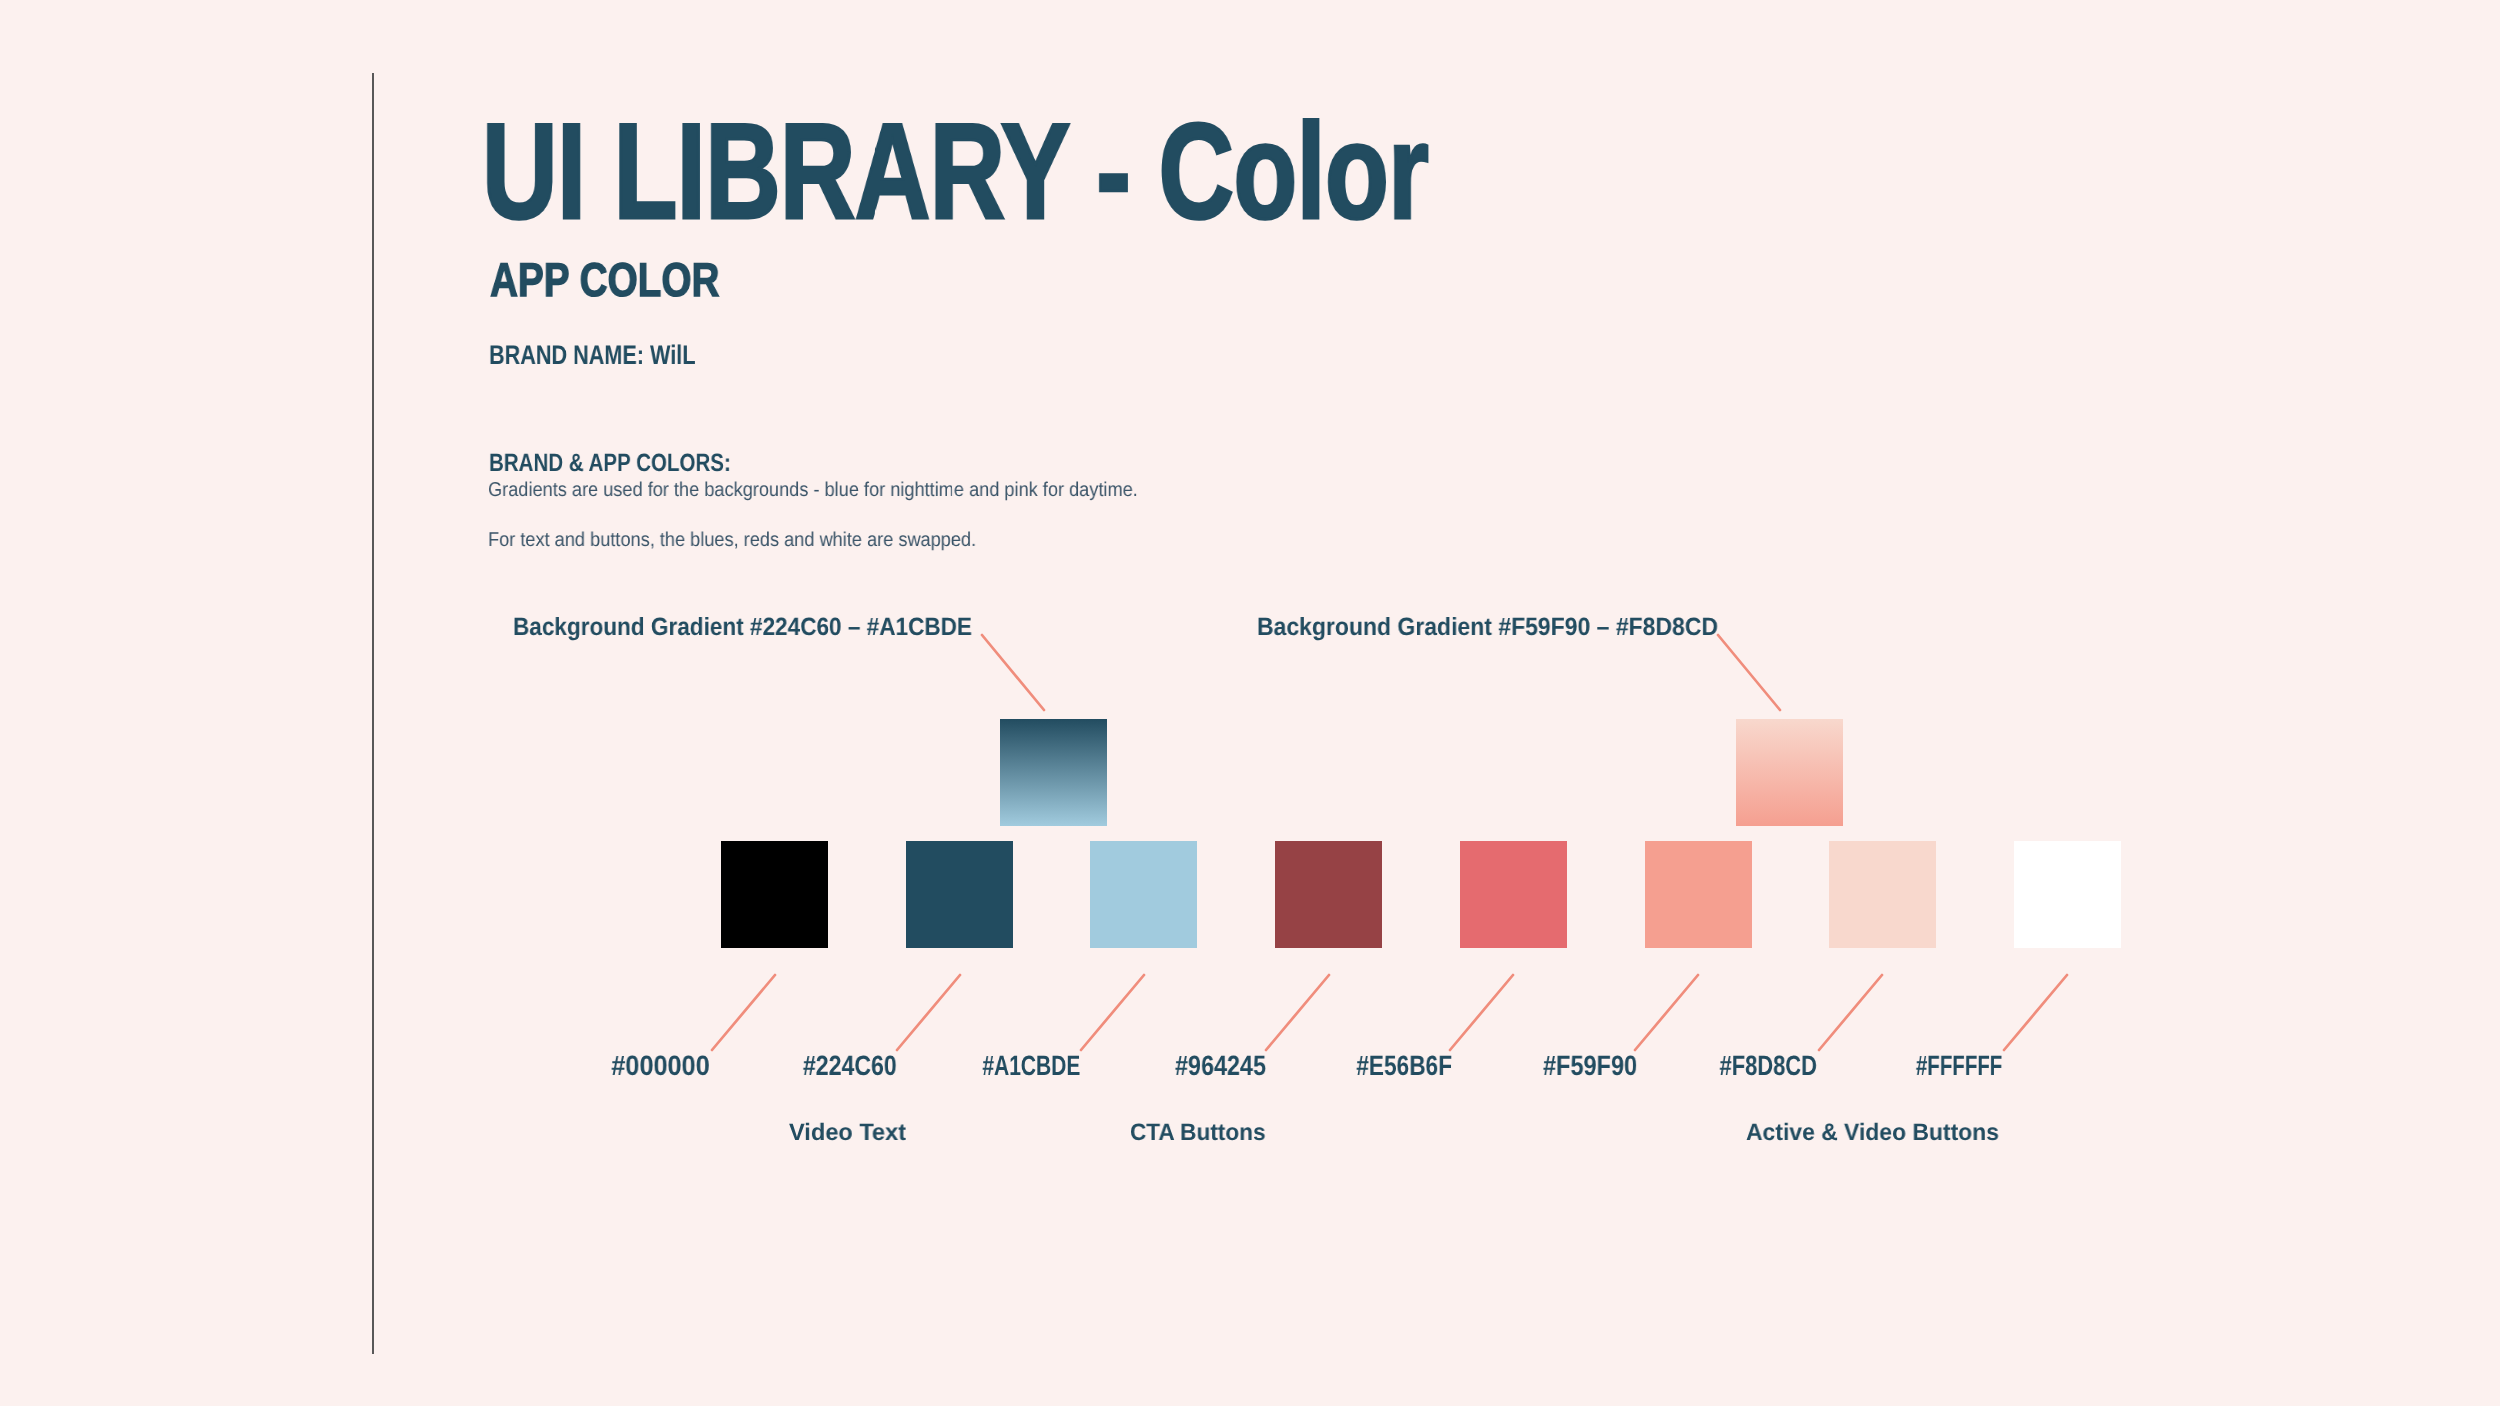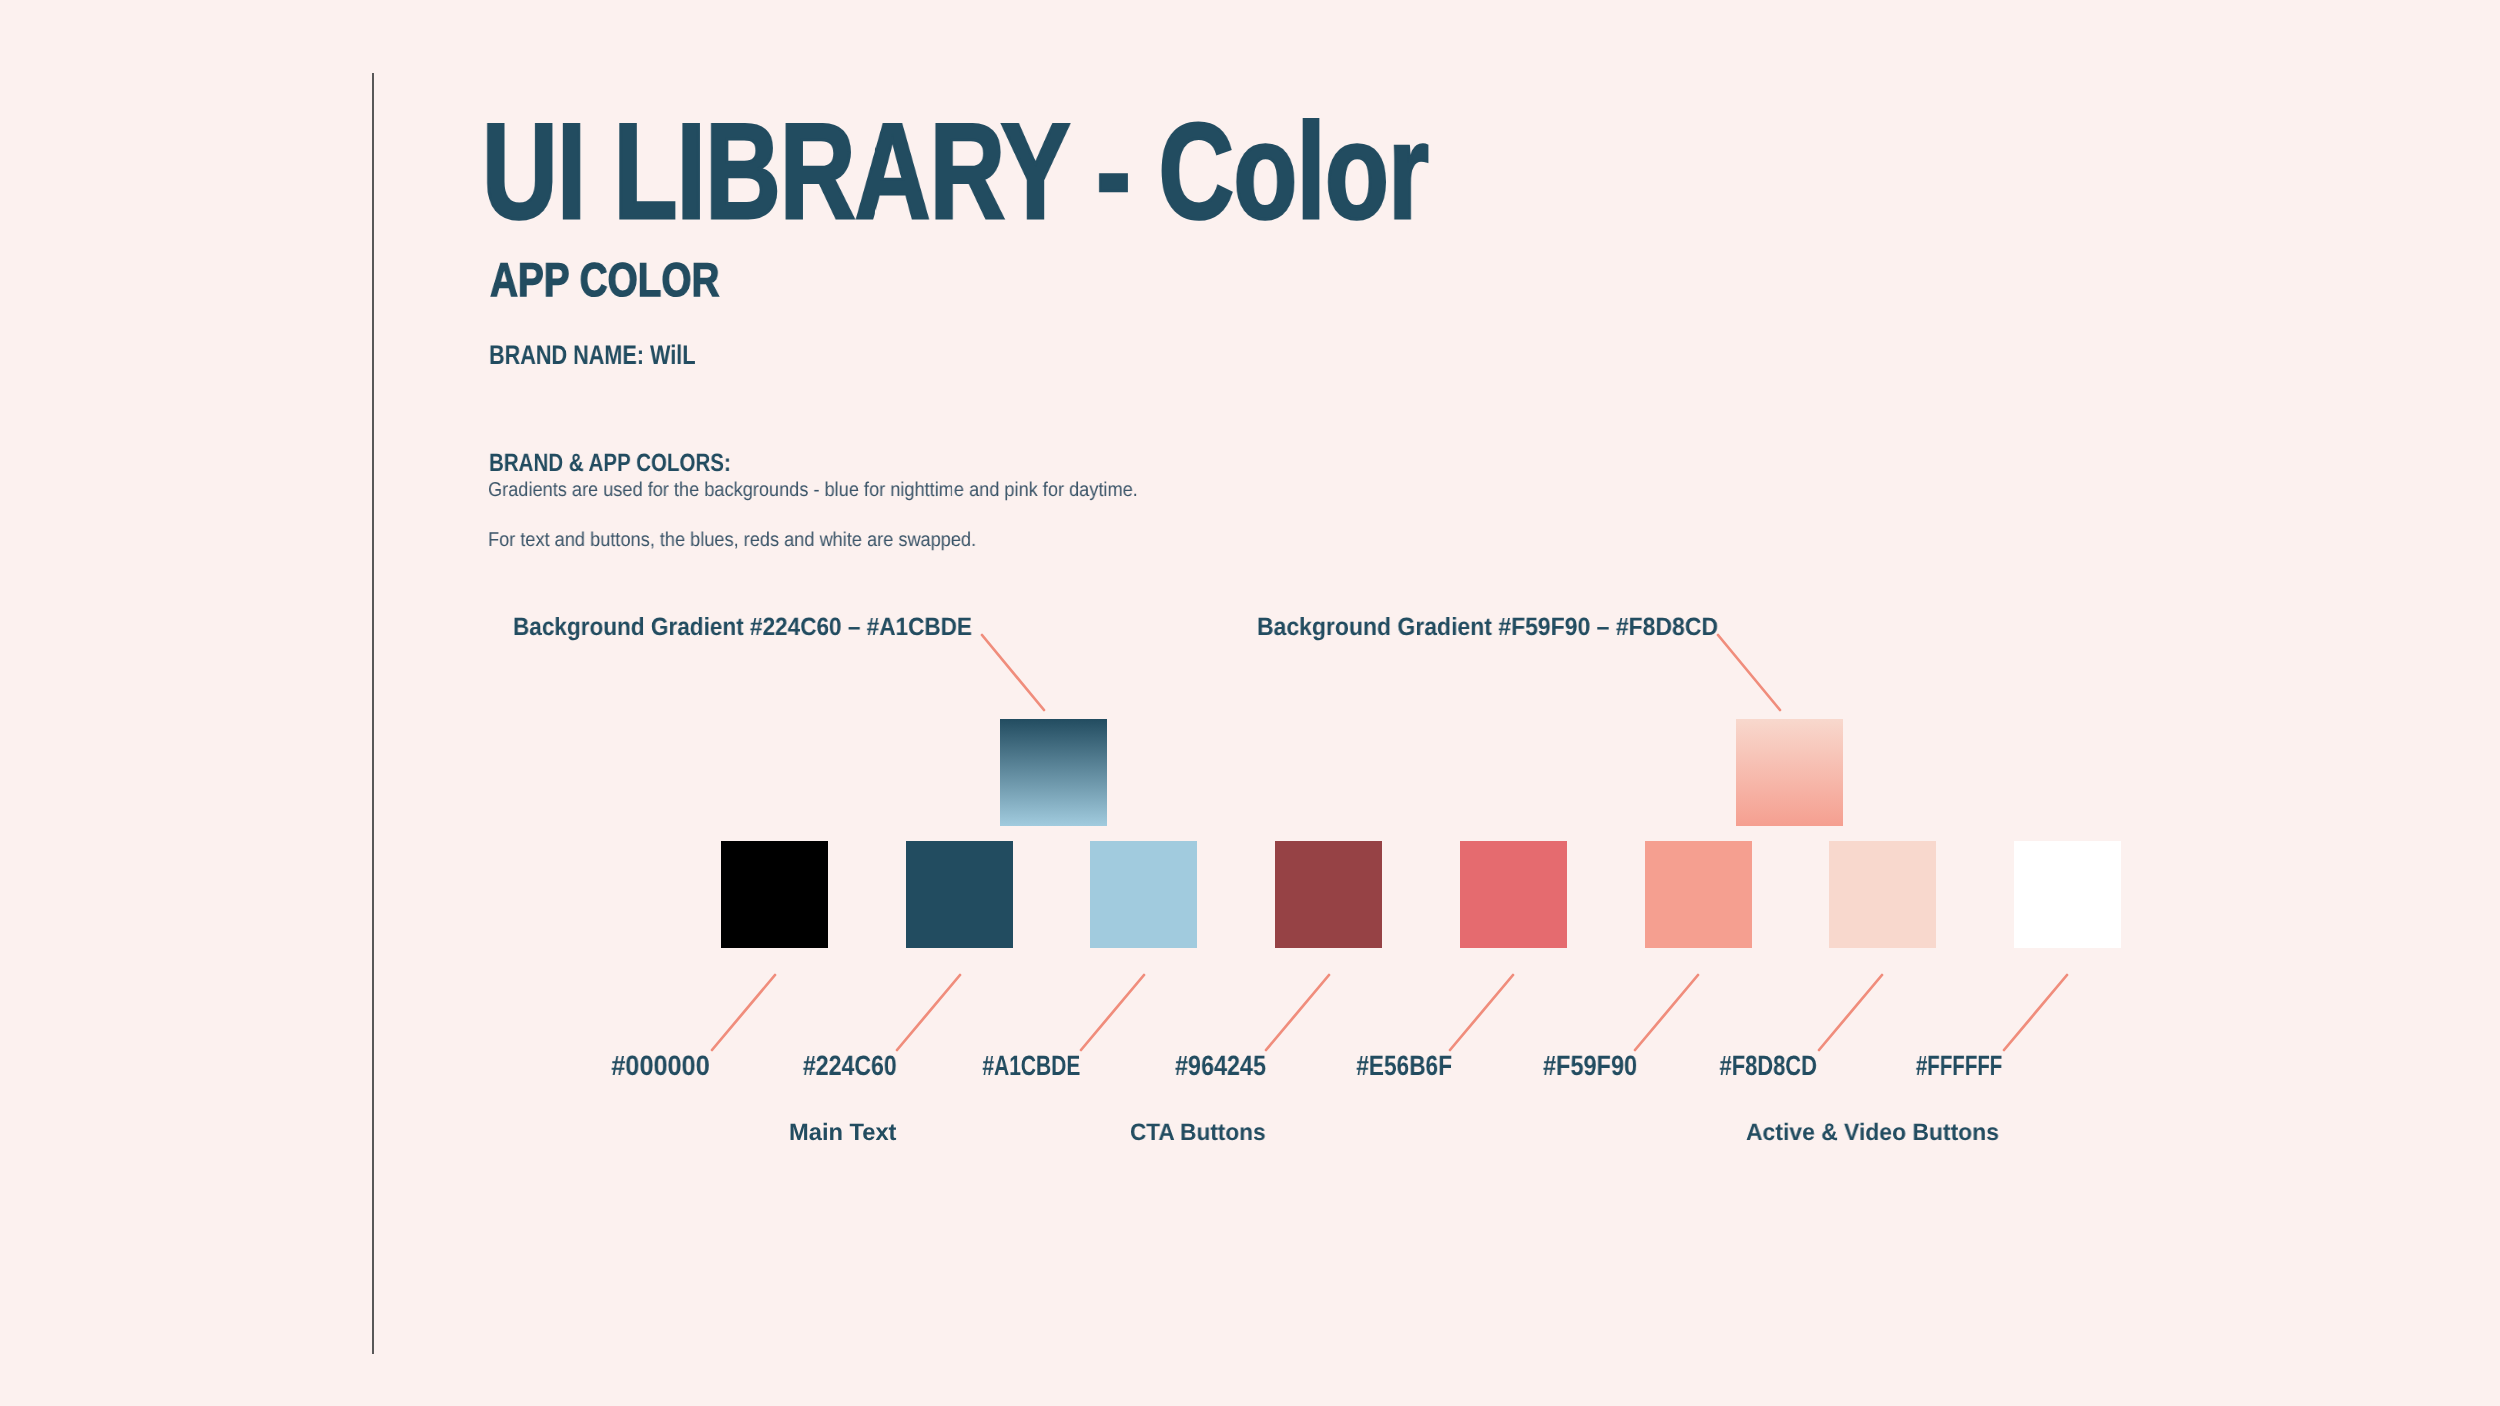--- a/index.html
+++ b/index.html
@@ -73,17 +73,17 @@
       <div class="hexlabel" style="transform: scaleX(0.825296); left: 793.072px; top: 1052px;">#224C60</div>
       <div class="hexlabel" style="transform: scaleX(0.749026); left: 965.848px; top: 1052px;">#A1CBDE</div>
       <div class="hexlabel" style="transform: scaleX(0.834743); left: 1166.09px; top: 1052px;">#964245</div>
       <div class="hexlabel" style="transform: scaleX(0.808982); left: 1345.35px; top: 1052px;">#E56B6F</div>
       <div class="hexlabel" style="transform: scaleX(0.839593); left: 1533.56px; top: 1052px;">#F59F90</div>
       <div class="hexlabel" style="transform: scaleX(0.782428); left: 1705.86px; top: 1052px;">#F8D8CD</div>
       <div class="hexlabel" style="transform: scaleX(0.730945); left: 1900.4px; top: 1052px;">#FFFFFF</div>
     </div>
 
   <div id="grouprow">
-      <div class="grouplabel" style="transform: scaleX(0.995494); left: 789.1px; top: 1122px;">Main Text</div>
+      <div class="grouplabel" style="transform: scaleX(0.995494); left: 789.1px; top: 1122px;">Video Text</div>
       <div class="grouplabel" style="transform: scaleX(0.953596); left: 1129.9px; top: 1122px;">CTA Buttons</div>
       <div class="grouplabel" style="transform: scaleX(0.967553); left: 1746.2px; top: 1122px;">Active &amp; Video Buttons</div>
     </div>
 </div>
 
 </body></html>

